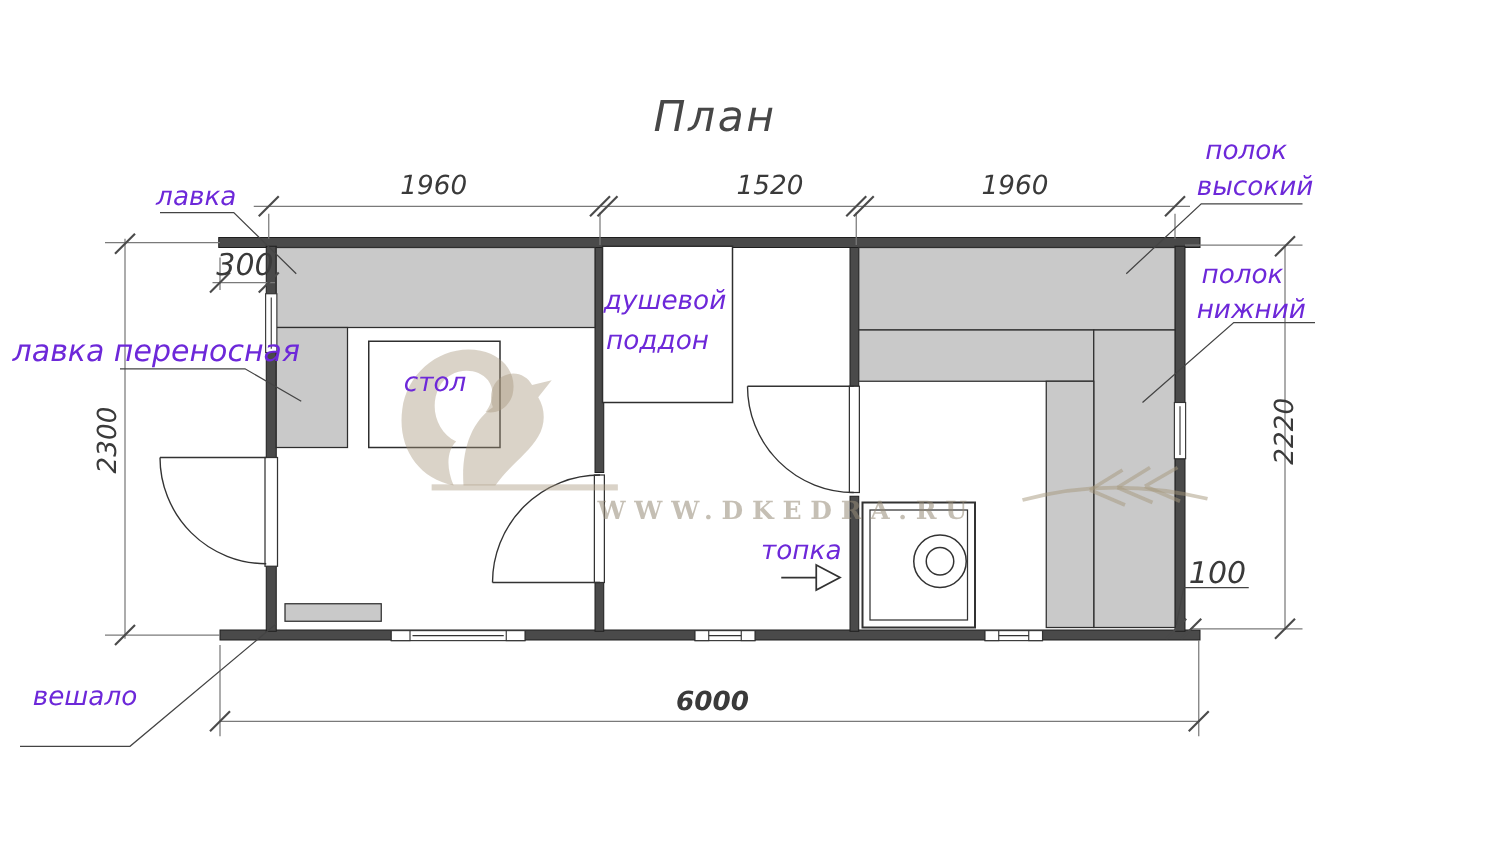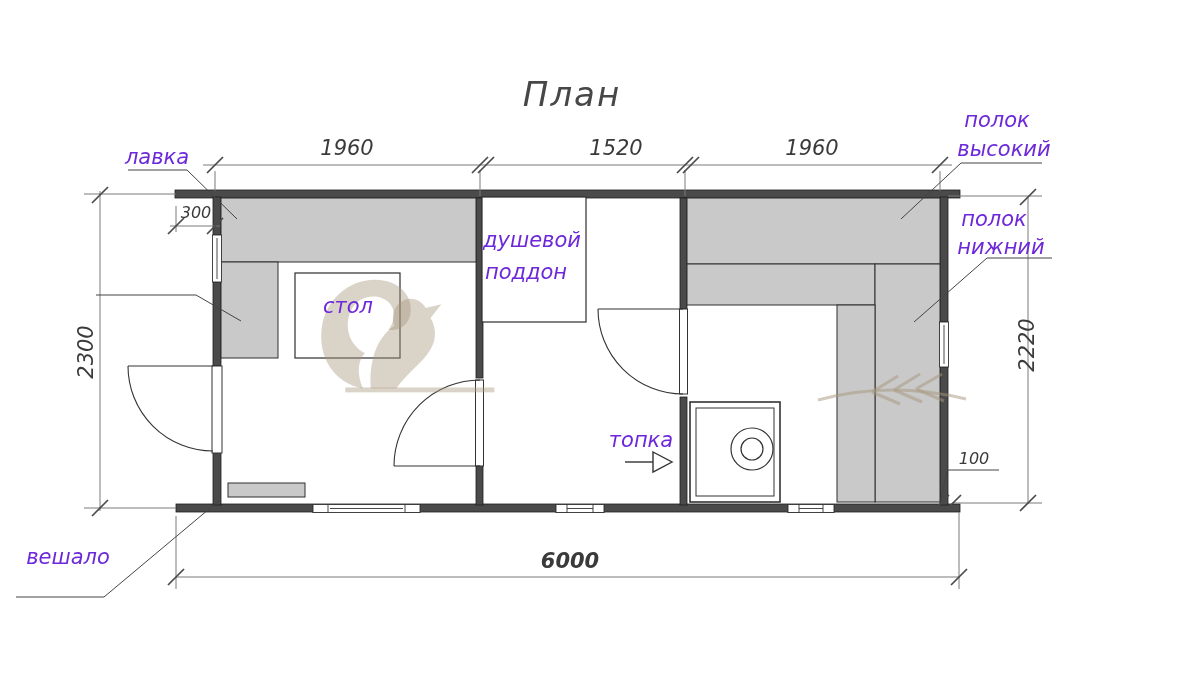--- a/index.html
+++ b/index.html
@@ -6,21 +6,21 @@
   #canvas{position:relative;width:1200px;height:614px;background:#ffffff;overflow:hidden;
           font-family:"DejaVu Sans",sans-serif;}
   #plan-svg{position:absolute;left:0;top:0;z-index:1;}
   .lbl{position:absolute;font:italic 21px "DejaVu Sans",sans-serif;color:#6d28d9;
        transform:translate(-50%,-50%);white-space:nowrap;z-index:5;}
   .dim{position:absolute;font:italic 21px "DejaVu Sans",sans-serif;color:#3a3a3a;
        transform:translate(-50%,-50%);white-space:nowrap;z-index:5;}
   .rot{transform:translate(-50%,-50%) rotate(-90deg);}
   .title{position:absolute;font:italic 34px "DejaVu Sans",sans-serif;color:#474747;
          letter-spacing:2px;transform:translate(-50%,-50%);z-index:5;}
-  .small{font-size:16px;}
+  .small{font-size:24px;}
   .wm-brand{position:absolute;left:436px;top:312px;z-index:10;
             font:bold 60px "DejaVu Serif",serif;letter-spacing:3px;
             color:rgba(166,151,124,0.45);white-space:nowrap;pointer-events:none;}
   .wm-site{position:absolute;left:478px;top:396px;z-index:10;
            font:bold 20px "DejaVu Serif",serif;letter-spacing:7px;
            color:rgba(150,138,118,0.55);white-space:nowrap;pointer-events:none;}
 </style>
 </head>
 <body>
 
@@ -178,23 +178,25 @@
   <div class="dim" style="left:347px;top:148px;">1960</div>
   <div class="dim" style="left:616px;top:148px;">1520</div>
   <div class="dim" style="left:812px;top:148px;">1960</div>
   <div class="dim small" style="left:196px;top:212px;">300</div>
   <div class="dim rot" style="left:86px;top:352px;">2300</div>
   <div class="dim rot" style="left:1027px;top:345px;">2220</div>
   <div class="dim" style="left:570px;top:561px;font-weight:bold;">6000</div>
   <div class="dim small" style="left:974px;top:458px;">100</div>
 
   <div class="lbl" style="left:157px;top:157px;">лавка</div>
+  <div class="lbl small" style="left:125px;top:281px;">лавка переносная</div>
   <div class="lbl" style="left:348px;top:306px;">стол</div>
   <div class="lbl" style="left:532px;top:240px;">душевой</div>
   <div class="lbl" style="left:526px;top:272px;">поддон</div>
   <div class="lbl" style="left:641px;top:440px;">топка</div>
   <div class="lbl" style="left:68px;top:557px;">вешало</div>
   <div class="lbl" style="left:997px;top:120px;">полок</div>
   <div class="lbl" style="left:1004px;top:149px;">высокий</div>
   <div class="lbl" style="left:994px;top:219px;">полок</div>
   <div class="lbl" style="left:1001px;top:247px;">нижний</div>
 
+  <div class="wm-site">WWW.DKEDRA.RU</div>
 </div>
 
 </body></html>

